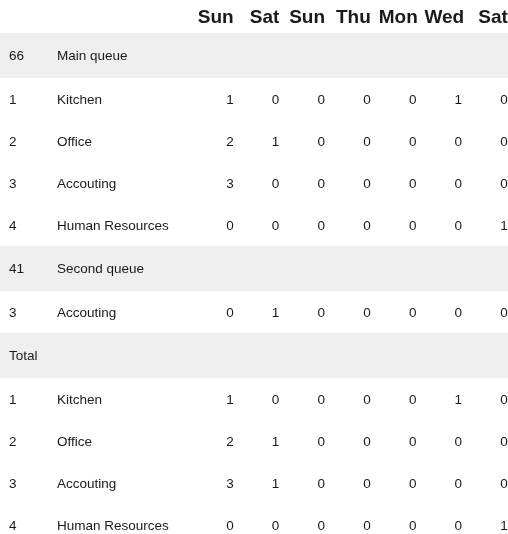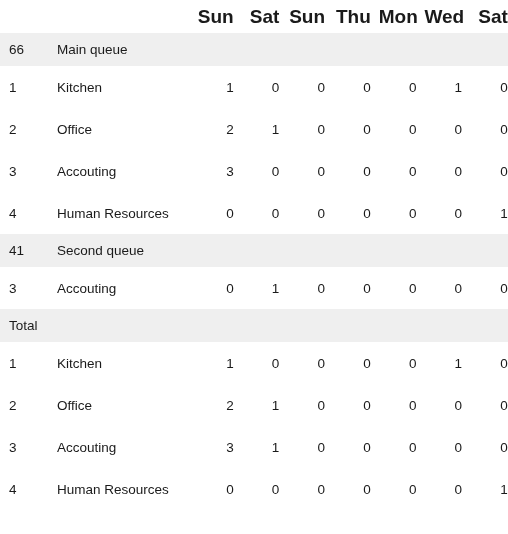--- a/index.html
+++ b/index.html
@@ -67,21 +67,21 @@
     text-align: left;
   }
   td.num {
     text-align: right;
     padding-right: 8px;
   }
 
   
   tr.group > td {
     background: #efefef;
-    height: 33px;
+    height: 45px;
   }
   tr.group td.id { padding-left: 9px; }
   tr.group td.label { padding-left: 9px; }
 
   
   tr.group td.total-label {
     padding-left: 9px;
     text-align: left;
   }
 </style>

